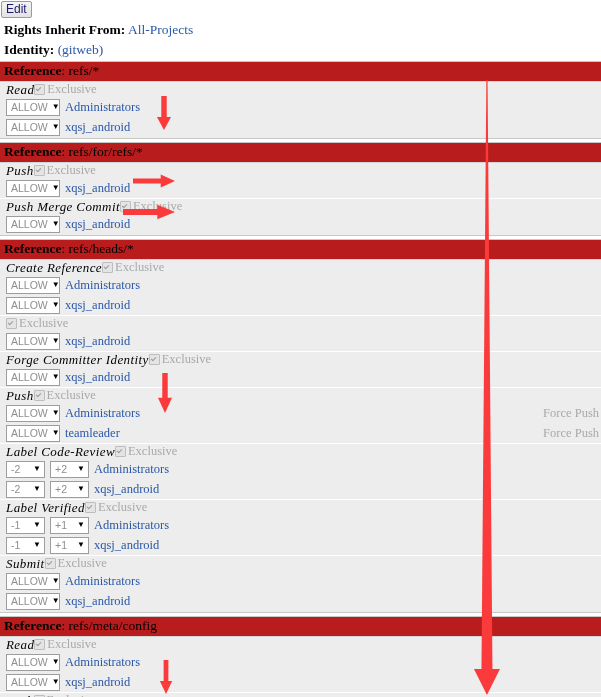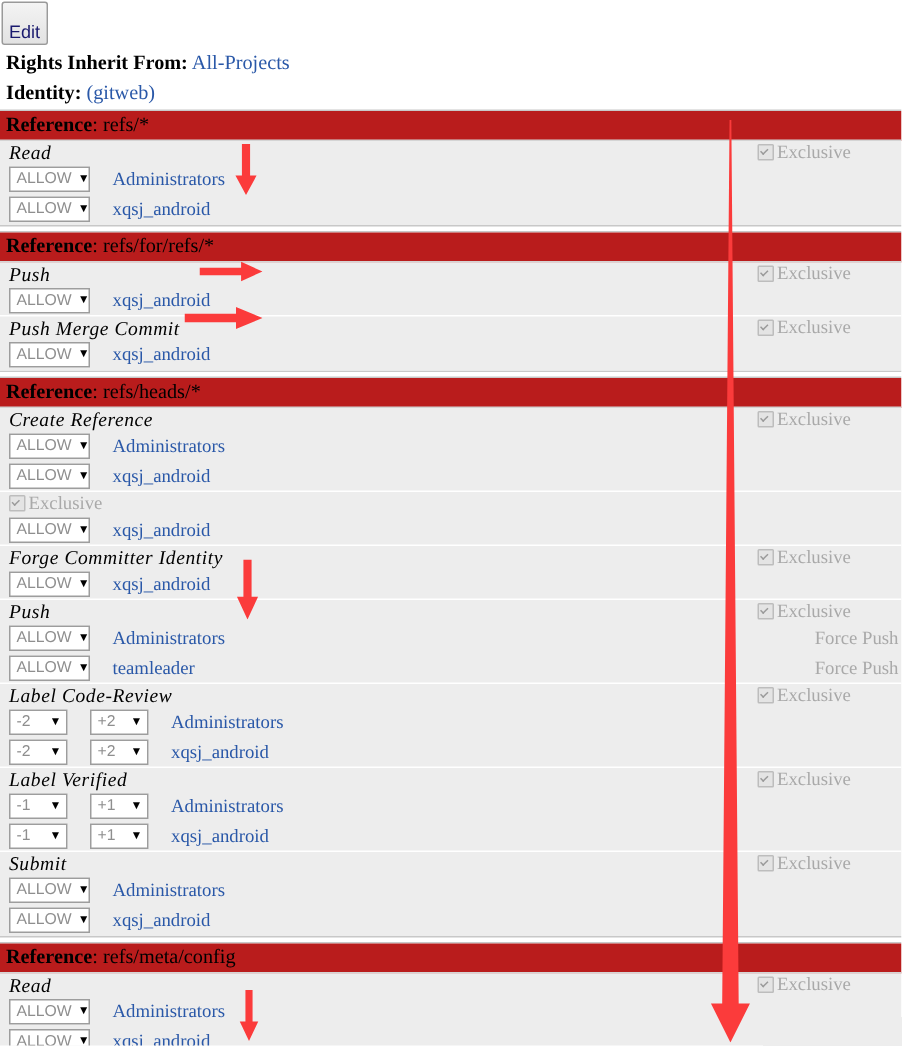--- a/index.html
+++ b/index.html
@@ -10,21 +10,21 @@
     font-size:13px;
     color:#000;
     overflow:hidden;
   }
   .page{position:relative;width:601px;height:697px;}
 
   
   .edit-btn{
     display:inline-block;
     margin:1px 0 0 1px;
-    padding:12px 4px 1px 4px;
+    padding:0px 4px 1px 4px;
     font-family:"Liberation Sans", sans-serif;
     font-size:12px;
     line-height:14px;
     color:#1a1a6e;
     background:linear-gradient(#f4f4f4,#e2e2e2);
     border:1px solid #9a9a9a;
     border-radius:2px;
     cursor:pointer;
   }
   .meta-line{
@@ -59,21 +59,21 @@
 
   .perm{
     border-bottom:1px solid #ffffff;
     position:relative;
   }
   .perm:last-child{border-bottom:none;}
 
   .perm-title-row{
     display:flex;
     align-items:flex-start;
-    justify-content:space-between;
+    justify-content:flex-start;
     padding:0 2px 0 6px;
     line-height:15px;
     min-height:15px;
   }
   .perm-title{
     font-style:italic;
     font-weight:normal;
     font-size:13px;
     letter-spacing:.4px;
     white-space:nowrap;
@@ -107,21 +107,21 @@
     transform:rotate(-45deg);
   }
 
   .rule-row{
     display:flex;
     align-items:center;
     justify-content:space-between;
     padding:0 2px 0 6px;
     min-height:20px;
   }
-  .rule-left{display:flex;align-items:center;gap:15px;}
+  .rule-left{display:flex;align-items:center;gap:5px;}
 
   .sel{
     display:inline-flex;
     align-items:center;
     justify-content:space-between;
     box-sizing:border-box;
     height:17px;
     padding:0 3px 0 4px;
     background:#ffffff;
     border:1px solid #9d9d9d;

